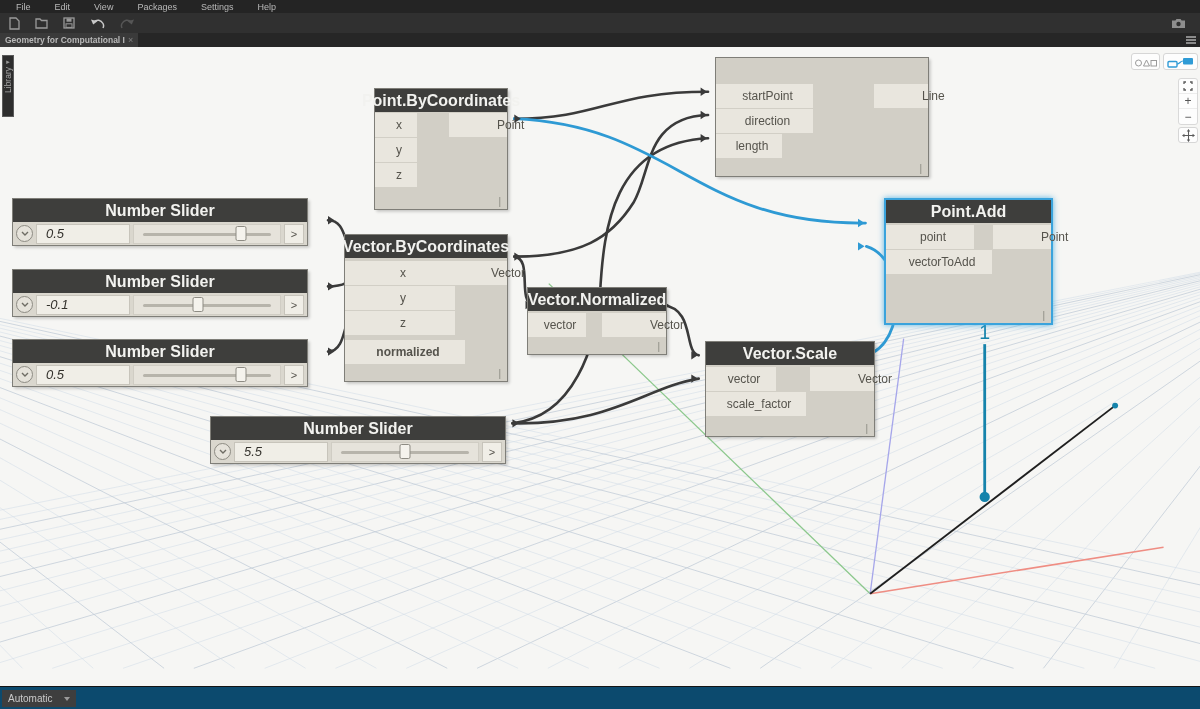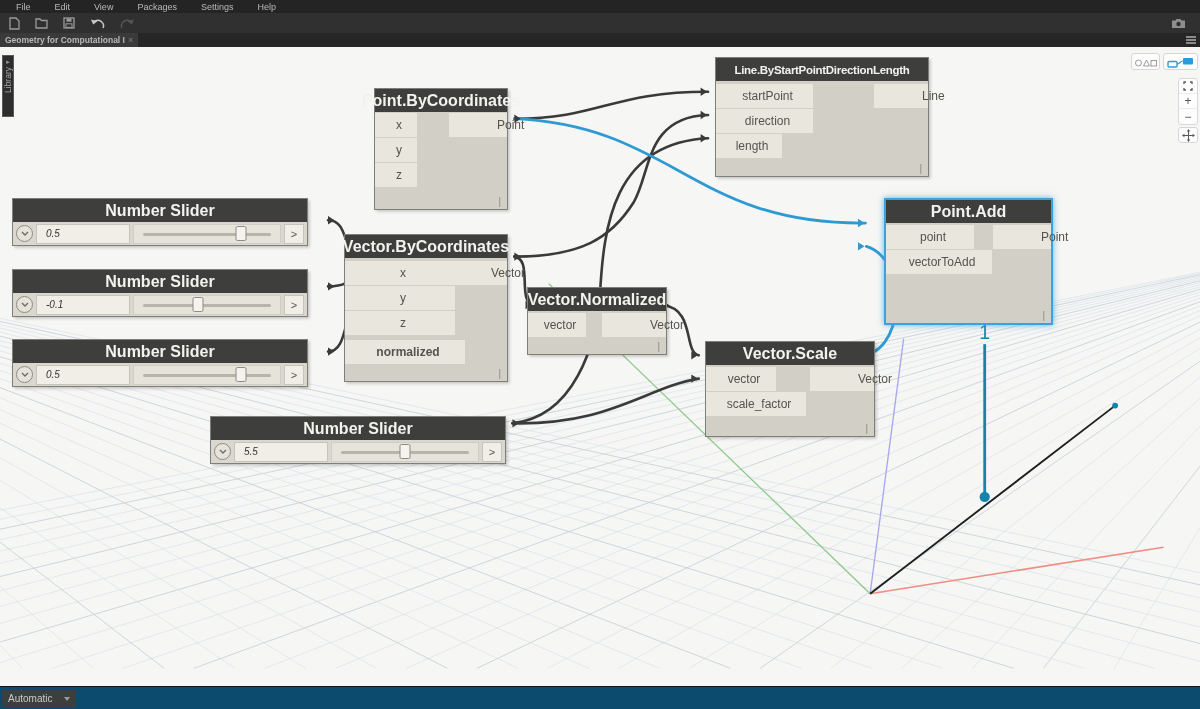--- a/index.html
+++ b/index.html
@@ -37,21 +37,21 @@
   .nhead { height:23px; background:#3e3e3c; color:#f2f2ef; font-weight:bold; font-size:16px; display:flex; align-items:center; justify-content:center; white-space:nowrap; }
   .nhead.tight { font-size:11.5px; letter-spacing:-0.3px; }
   .inport { position:absolute; left:0; height:24px; line-height:24px; background:#e9e6de; color:#55534c; font-size:12px; padding-left:6px;text-align:center; }
   .outport { position:absolute; right:0; height:24px; line-height:24px; background:#e9e6de; color:#55534c; font-size:12px; padding-right:6px; text-align:right;padding-left:48px; }
   .caret { position:absolute; right:6px; bottom:2px; color:#8b8a80; font-size:10px; }
 
   
   .slider { width:296px; height:48px; }
   .sbody { position:absolute; left:0; right:0; top:23px; bottom:0; background:#dad7ce; display:flex; align-items:center; padding:0 3px; gap:3px; }
   .chev { width:17px; height:17px; min-width:17px; border-radius:50%; border:1.5px solid #8d8b83; background:#e6e3db; display:flex; align-items:center; justify-content:center; }
-  .sval { width:94px; min-width:94px; height:20px; background:#f0eee7; border:1px solid #c7c4bb; font-style:italic; font-size:10px; color:#33312c; display:flex; align-items:center; padding-left:9px; }
+  .sval { width:94px; min-width:94px; height:20px; background:#f0eee7; border:1px solid #c7c4bb; font-style:italic; font-size:13px; color:#33312c; display:flex; align-items:center; padding-left:9px; }
   .strack { flex:1; position:relative; height:20px; background:#e6e3db; border:1px solid #d0cdc4; }
   .sgroove { position:absolute; left:9px; right:9px; top:8px; height:3px; background:#b7b4ab; border-radius:2px; }
   .shandle { position:absolute; top:1.5px; width:11px; height:15px; background:#f5f3ed; border:1px solid #8d8b83; border-radius:2px; transform:translateX(-50%); }
   .sout { width:20px; min-width:20px; height:20px; background:#f0eee7; border:1px solid #c7c4bb; color:#55534c; font-size:11px; display:flex; align-items:center; justify-content:center; }
 
   
   .library { position:absolute; left:2px; top:8px; width:12px; height:62px; background:#2d2d2d; border:1px solid #5a5a5a; z-index:3; display:flex; flex-direction:column; align-items:center; padding-top:2px; }
   .lib-arrow { color:#9a9a9a; font-size:7px; line-height:7px; }
   .lib-text { writing-mode:vertical-rl; transform:rotate(180deg); color:#a5a5a5; font-size:8.5px; margin-top:2px; }
   .wbtn { position:absolute; background:#fdfdfd; border:1px solid #d6d6d6; border-radius:3px; z-index:3; display:flex; align-items:center; justify-content:center; }
@@ -241,21 +241,20 @@
     <div class="node" style="left:374px; top:41px; width:134px; height:122px;">
       <div class="nhead">Point.ByCoordinates</div>
       <div class="inport" style="top:24px; width:42px;">x</div>
       <div class="inport" style="top:49px; width:42px;">y</div>
       <div class="inport" style="top:74px; width:42px;">z</div>
       <div class="outport" style="top:24px; width:58px;">Point</div>
       <div class="caret">|</div>
     </div>
 
     <div class="node" style="left:715px; top:10px; width:214px; height:120px;">
-      <div class="nhead tight">Line.ByStartPointDirectionLength</div>
       <div class="inport" style="top:26px; width:97px;">startPoint</div>
       <div class="inport" style="top:51px; width:97px;">direction</div>
       <div class="inport" style="top:76px; width:66px;">length</div>
       <div class="outport" style="top:26px; width:46px;">Line</div>
       <div class="caret">|</div>
     </div>
 
     <div class="node" style="left:344px; top:187px; width:164px; height:148px;">
       <div class="nhead">Vector.ByCoordinates</div>
       <div class="inport" style="top:26px; width:110px;">x</div>

